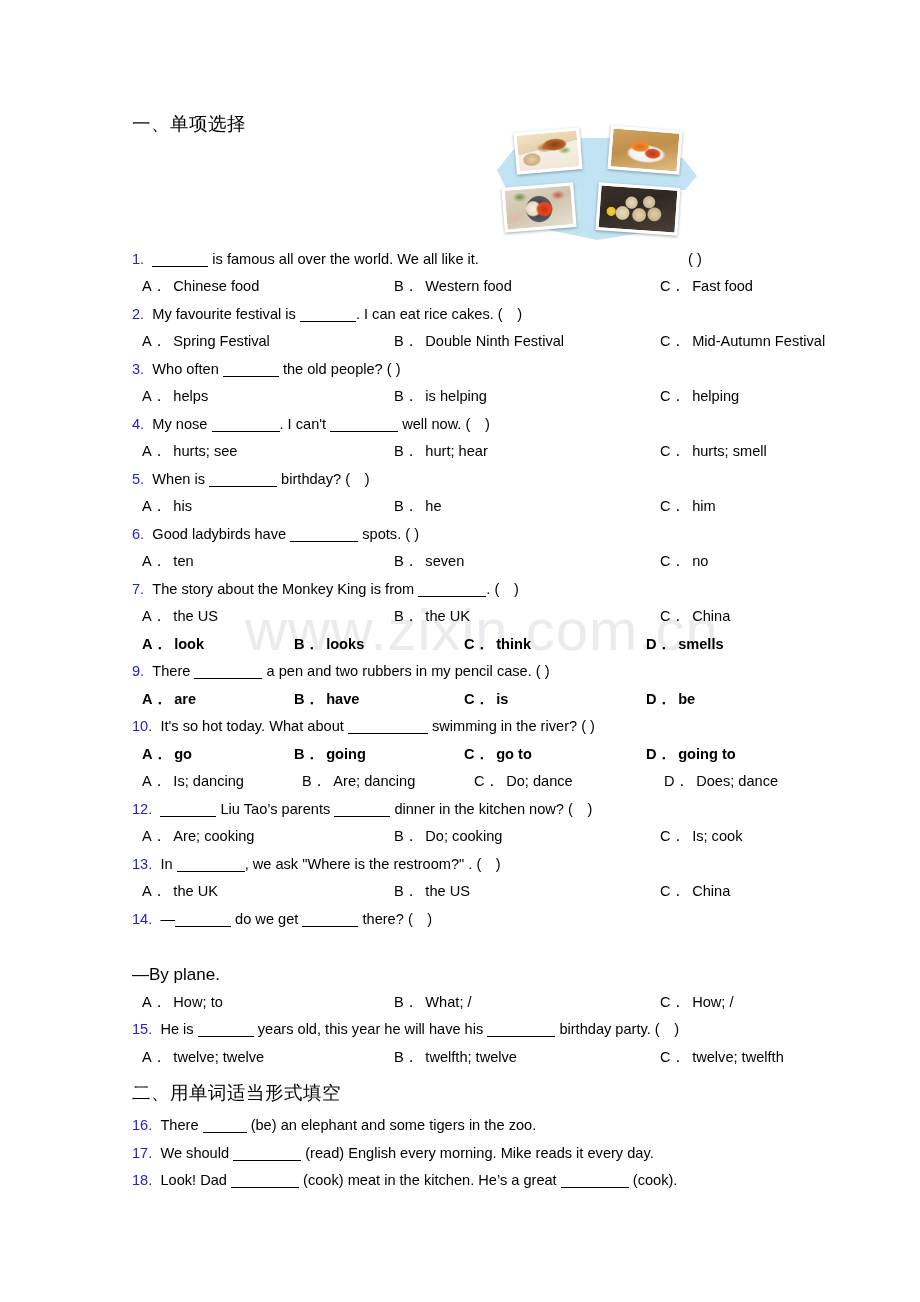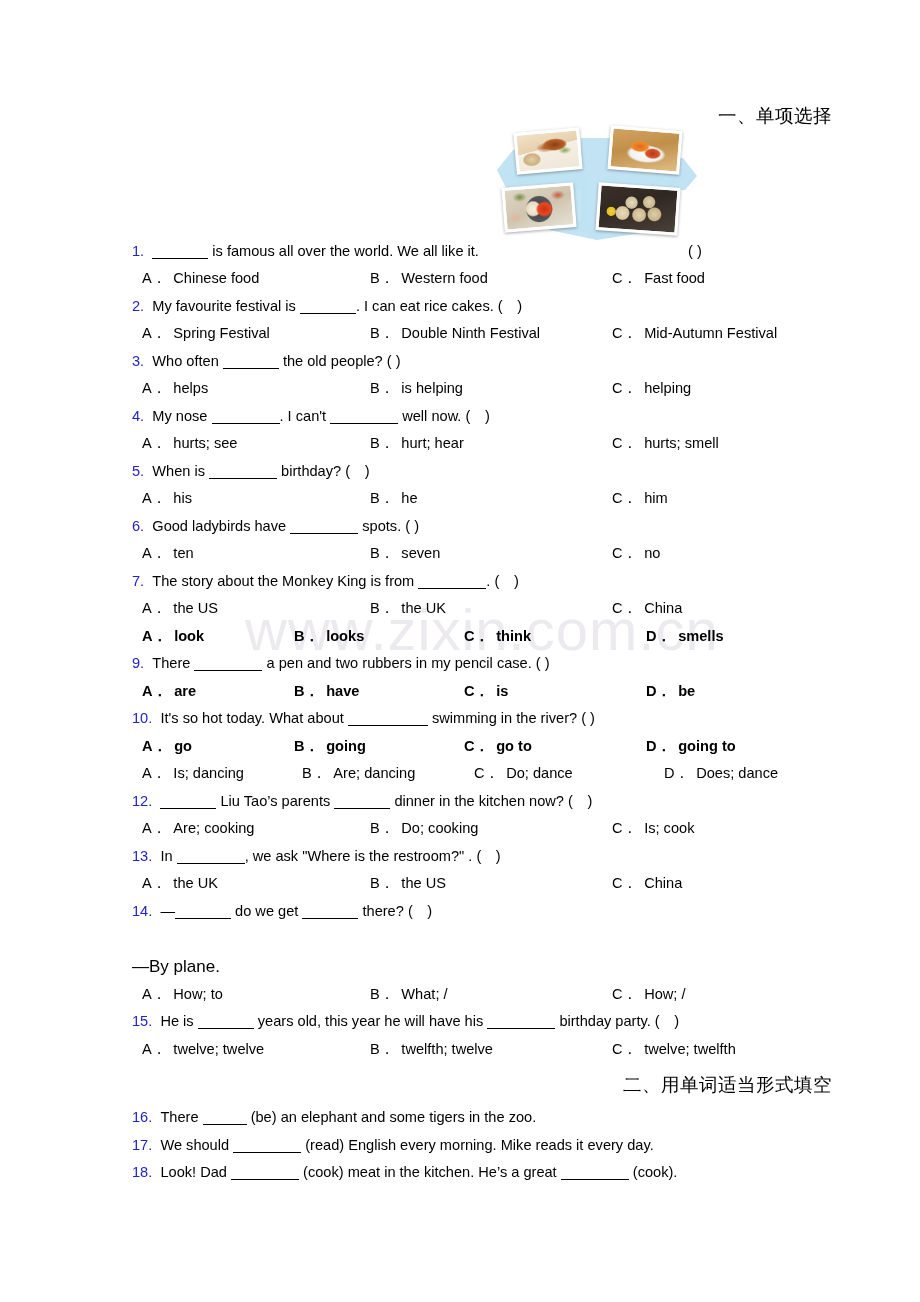--- a/index.html
+++ b/index.html
@@ -44,24 +44,23 @@
     left: 132px;
     top: 104px;
     width: 700px;
     z-index: 2;
   }
 
   .sec-head {
     font-size: 18.5px;
     font-family: "Liberation Sans", sans-serif;
     color: #000;
-    margin: 0 0 6px 0;
+    margin: 8px 0 6px 0;
     letter-spacing: 0.5px;
     line-height: 1.35;
-    text-align: right;
   }
   .sec-head-2 {
     margin-top: 10px;
   }
 
   .qline {
     font-size: 14.6px;
     line-height: 27.5px;
     white-space: nowrap;
     color: #000;
@@ -84,21 +83,21 @@
   .b-xl { width: 80px; }
 
   
   .opts {
     display: grid;
     font-size: 14.6px;
     line-height: 27.5px;
     white-space: nowrap;
     color: #000;
   }
-  .opts.c3 { grid-template-columns: 228px 242px auto; }
+  .opts.c3 { grid-template-columns: 228px 242px auto; gap: 24px; }
   .opts.c4 { grid-template-columns: 152px 170px 182px auto; font-weight: bold; }
   .opts.c4b { grid-template-columns: 160px 172px 190px auto; }
   .opt-tag { margin-right: 7px; }
   .opts > span { padding-left: 10px; }
   .opts > span:first-child { padding-left: 10px; }
 
   .q1-paren {
     position: absolute;
     left: 556px;
     top: 0;

